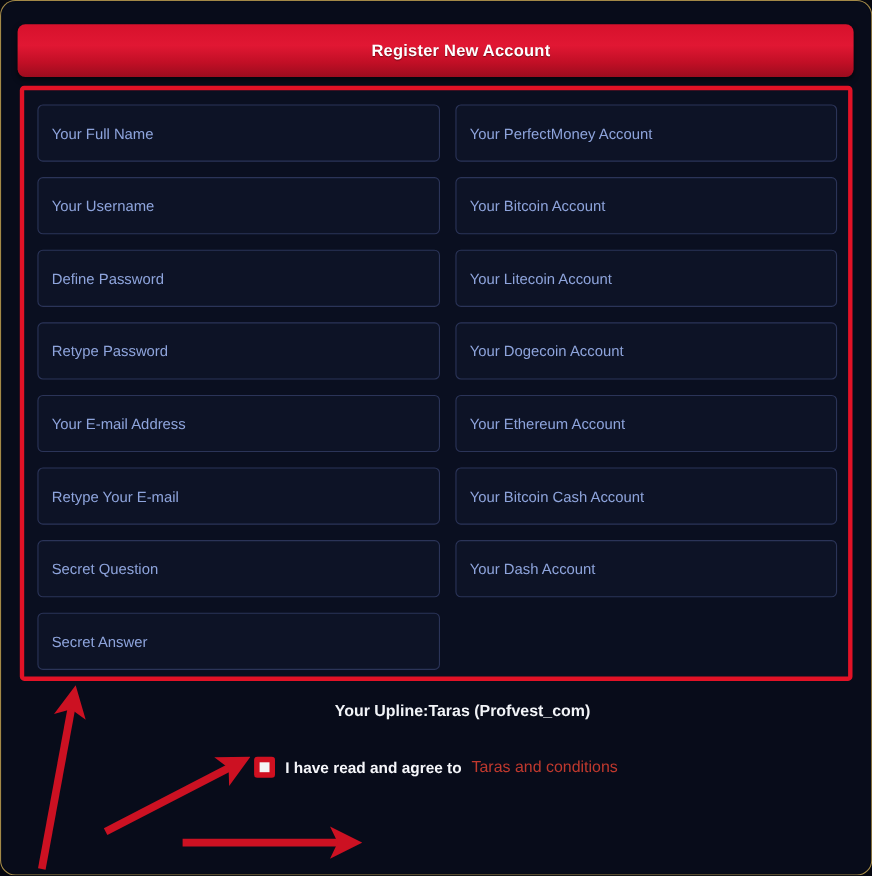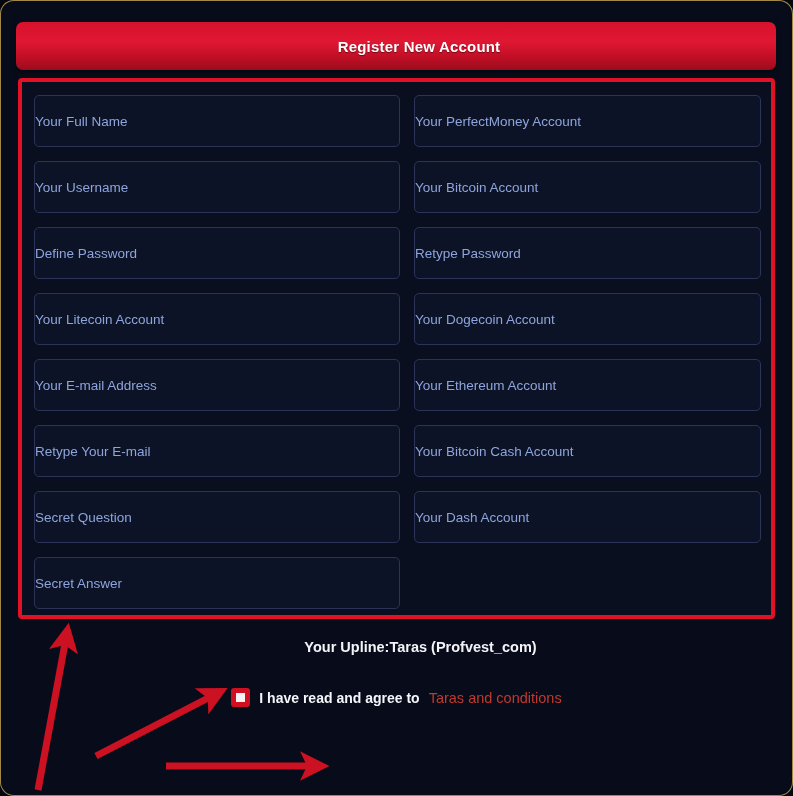--- a/index.html
+++ b/index.html
@@ -88,21 +88,21 @@
   .field {
     width: 100%;
     height: 52px;
     box-sizing: border-box;
     background: #0d1326;
     border: 1px solid #2b3458;
     border-radius: 5px;
     color: #8ea4dc;
     font-size: 13.5px;
     font-family: "Liberation Sans", sans-serif;
-    padding: 0 0;
+    padding: 0 12px;
     outline: none;
   }
   .field::placeholder {
     color: #8ea4dc;
     opacity: 1;
   }
   .field-cell.empty .field {
     visibility: hidden;
   }
 
@@ -205,24 +205,24 @@
           <div class="field-cell">
             <input type="text" class="field" placeholder="Your Username" style="">
           </div>
           <div class="field-cell">
             <input type="text" class="field" placeholder="Your Bitcoin Account" style="">
           </div>
           <div class="field-cell">
             <input type="text" class="field" placeholder="Define Password" style="">
           </div>
           <div class="field-cell">
+            <input type="text" class="field" placeholder="Your Litecoin Account" style="">
+          </div>
+          <div class="field-cell">
             <input type="text" class="field" placeholder="Retype Password" style="">
-          </div>
-          <div class="field-cell">
-            <input type="text" class="field" placeholder="Your Litecoin Account" style="">
           </div>
           <div class="field-cell">
             <input type="text" class="field" placeholder="Your Dogecoin Account" style="">
           </div>
           <div class="field-cell">
             <input type="text" class="field" placeholder="Your E-mail Address" style="">
           </div>
           <div class="field-cell">
             <input type="text" class="field" placeholder="Your Ethereum Account" style="">
           </div>

